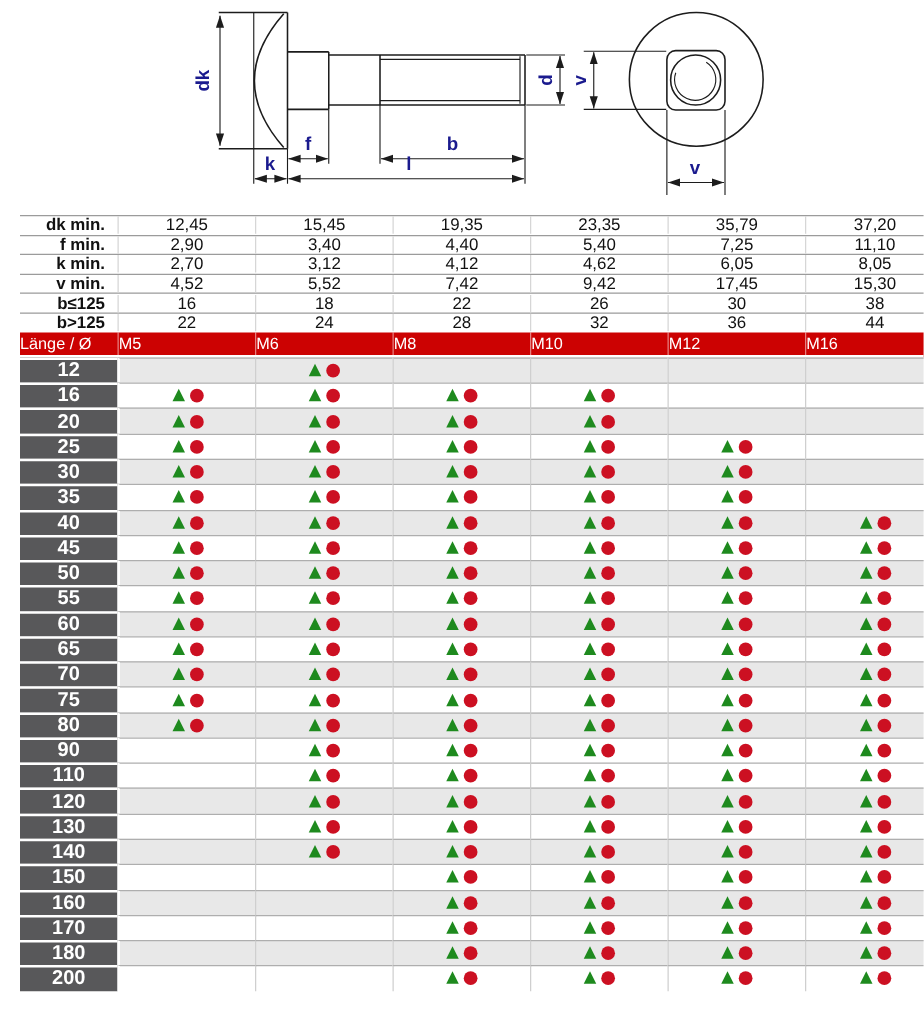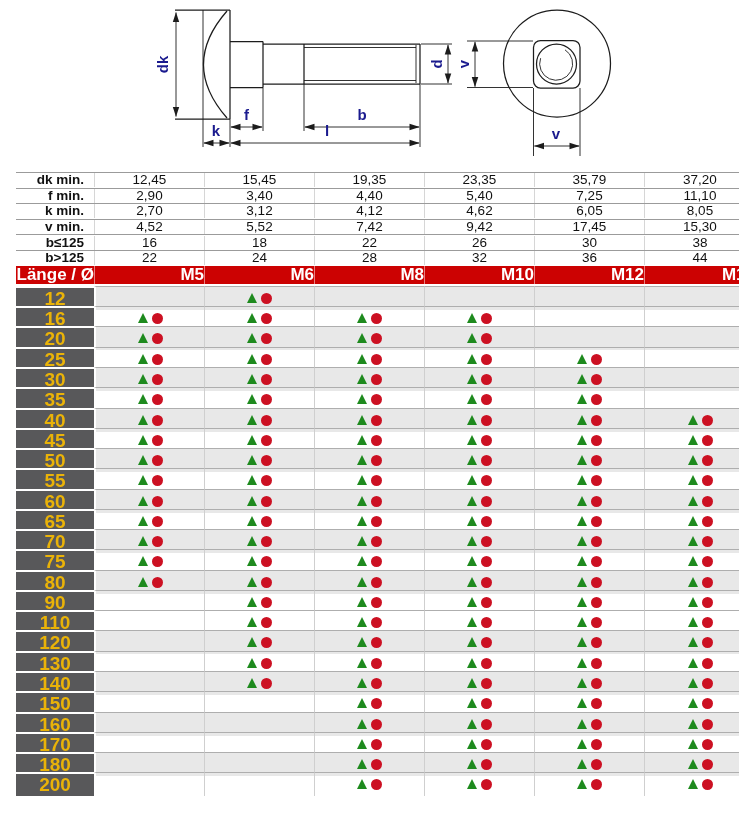--- a/index.html
+++ b/index.html
@@ -12,25 +12,25 @@
   .dim{stroke:var(--line-col);stroke-width:0.9;fill:none;}
   .dlabel{font-family:"Liberation Sans",sans-serif;font-size:15px;font-weight:bold;
           fill:var(--label-col);text-anchor:middle;}
   
   .tbl{position:absolute;top:172px;left:16px;width:739px;}
   .grid-row{display:grid;grid-template-columns:78px 110px 110px 110px 110px 110px 111px;box-sizing:border-box;}
   .spec-row{height:15.6px;border-top:1px solid #9b9b9b;align-items:center;}
   .spec-label{text-align:right;padding-right:10px;font-weight:700;font-size:13.5px;color:#111;line-height:14px;}
   .spec-value{text-align:center;font-weight:400;font-size:13.5px;color:#111;border-left:1px solid #d6d6d6;line-height:14px;}
   .red-row{height:20.4px;background:var(--header-bg);border-bottom:2px solid #fff;align-items:center;}
-  .red-cell{color:var(--header-text);font-weight:700;font-size:17px;text-align:right;line-height:18px;height:100%;}
+  .red-cell{color:var(--header-text);font-weight:400;font-size:13px;text-align:left;line-height:18px;height:100%;}
   .red-cell + .red-cell{border-left:1px solid rgba(255,255,255,.5);}
   .len-row{height:20.27px;background:#fff;}
   .row-alt .data-cell{background:var(--alt-bg);}
-  .len-cell{background:var(--len-bg);color:#eab308;font-weight:700;font-size:19px;
+  .len-cell{background:var(--len-bg);color:#ffffff;font-weight:700;font-size:16px;
             display:flex;align-items:center;justify-content:center;border-top:2px solid #fff;box-sizing:border-box;}
   .data-cell{display:flex;align-items:center;justify-content:center;gap:4px;
              border-top:1px solid #aeaeae;border-left:1px solid #cfcfcf;box-sizing:border-box;}
   .data-cell.first{border-left:2px solid #fff;}
   .tri{width:0;height:0;border-left:5.5px solid transparent;border-right:5.5px solid transparent;
        border-bottom:10px solid var(--tri-col);margin-top:-1px;}
   .dot{width:11px;height:11px;border-radius:50%;background:var(--dot-col);}
 </style>
 </head>
 <body>

